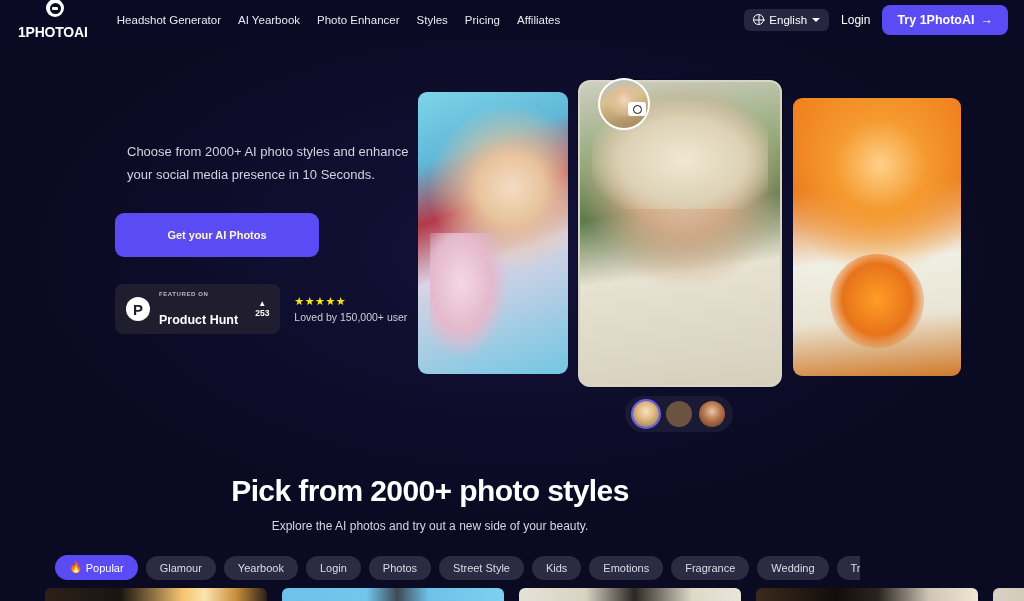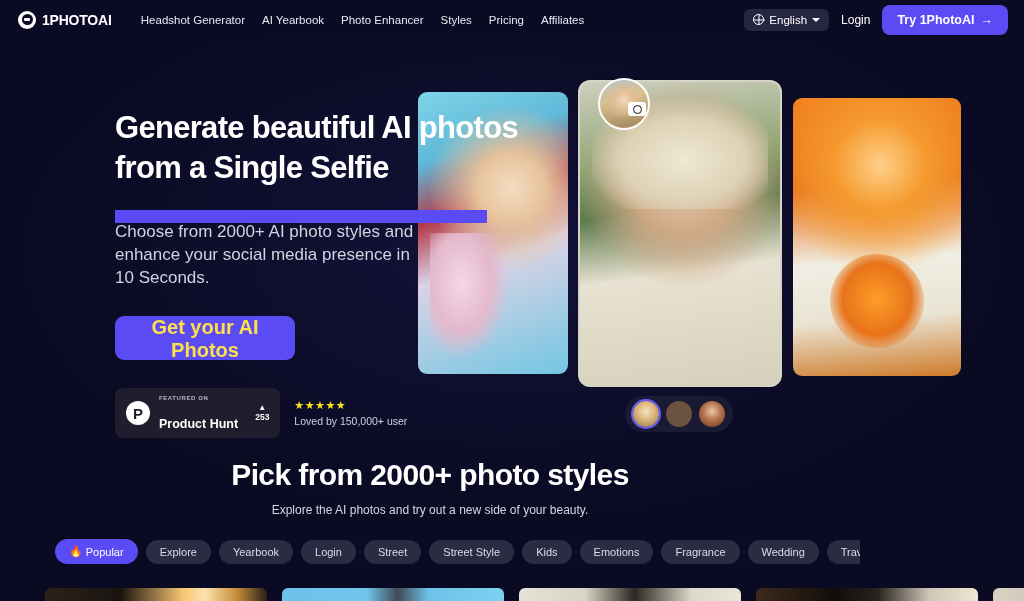--- a/index.html
+++ b/index.html
@@ -35,20 +35,21 @@
     background: #0b0a24;
     z-index: 40;
   }
 
   .brand {
     display: flex;
     align-items: center;
     gap: 6px;
     margin-left: 18px;
     cursor: pointer;
+    flex-direction: column;
   }
   .brand-mark {
     width: 18px; height: 18px;
     border-radius: 50%;
     background: #fff;
     position: relative;
     display: flex;
     align-items: center;
     justify-content: center;
   }
@@ -181,33 +182,34 @@
     left: 0px;
     top: 62px;
     width: 372px;
     height: 13px;
     background: #5b4bf5;
     z-index: -1;
   }
   .subtext {
     margin-top: 32px;
     color: #d2d2e0;
-    font-size: 17px;
+    font-size: 13px;
     line-height: 23px;
     max-width: 310px;
+    margin-left: 12px;
   }
   .cta-hero {
     margin-top: 27px;
     background: #5b4bf5;
-    color: #fde047;
+    color: #fef9c3;
     border: none;
     border-radius: 9px;
-    width: 180px;
+    width: 204px;
     height: 44px;
-    font-size: 20px;
+    font-size: 11px;
     font-weight: 700;
     font-family: "Liberation Sans", sans-serif;
     cursor: pointer;
   }
 
   .social-row {
     margin-top: 27px;
     display: flex;
     align-items: center;
     gap: 14px;
@@ -376,21 +378,21 @@
     overflow: hidden;
   }
   .mini-av.active { box-shadow: 0 0 0 2px #6a5bff; }
   .av1 { background: radial-gradient(circle at 50% 40%, #f7e2c2 0%, #e0b983 40%, #8b7148 100%); }
   .av2 { background: radial-gradient(circle at 50% 42%, #c79b79 0%, #8f6a4d 45%, #3b3churn 100%); background-color:#6b5340; }
   .av3 { background: radial-gradient(circle at 50% 40%, #e8c9a6 0%, #b4714a 45%, #5d3524 100%); }
 
   
   .styles-section {
     position: absolute;
-    left: 0; top: 458px;
+    left: 0; top: 474px;
     width: 860px;
     z-index: 20;
   }
   .section-title {
     text-align: center;
     color: #fff;
     font-size: 30px;
     font-weight: 700;
     letter-spacing: -0.6px;
   }
@@ -497,27 +499,20 @@
     </div>
 
     <div class="avatar-pills">
       <span class="mini-av av1 active"></span>
       <span class="mini-av av2"></span>
       <span class="mini-av av3"></span>
     </div>
   </div>
 
   <div class="hero-text">
-    <h1 class="headline">
-      <span>Generate beautiful AI photos</span><br>
-      <span class="headline-l2">
-        <span class="underline-bar"></span>
-        <span>from a Single Selfie</span>
-      </span>
-    </h1>
 
     <p class="subtext">Choose from 2000+ AI photo styles and enhance your social media presence in 10 Seconds.</p>
 
     <button class="cta-hero">Get your AI Photos</button>
 
     <div class="social-row">
       <div class="ph-badge">
         <span class="ph-logo">P</span>
         <span class="ph-copy">
           <span class="ph-top" style="display:block">FEATURED ON</span>
@@ -538,24 +533,24 @@
 
   <div class="styles-section">
     <div class="section-title">Pick from 2000+ photo styles</div>
     <div class="section-sub">Explore the AI photos and try out a new side of your beauty.</div>
 
     <div class="chips">
       <button class="chip active">
           <span>🔥</span>
           <span>Popular</span>
         </button>
-      <button class="chip">Explore</button>
+      <button class="chip">Glamour</button>
       <button class="chip">Yearbook</button>
       <button class="chip">Login</button>
-      <button class="chip">Street</button>
+      <button class="chip">Photos</button>
       <button class="chip">Street Style</button>
       <button class="chip">Kids</button>
       <button class="chip">Emotions</button>
       <button class="chip">Fragrance</button>
       <button class="chip">Wedding</button>
       <button class="chip">Travel</button>
 
     </div>
   </div>
 

